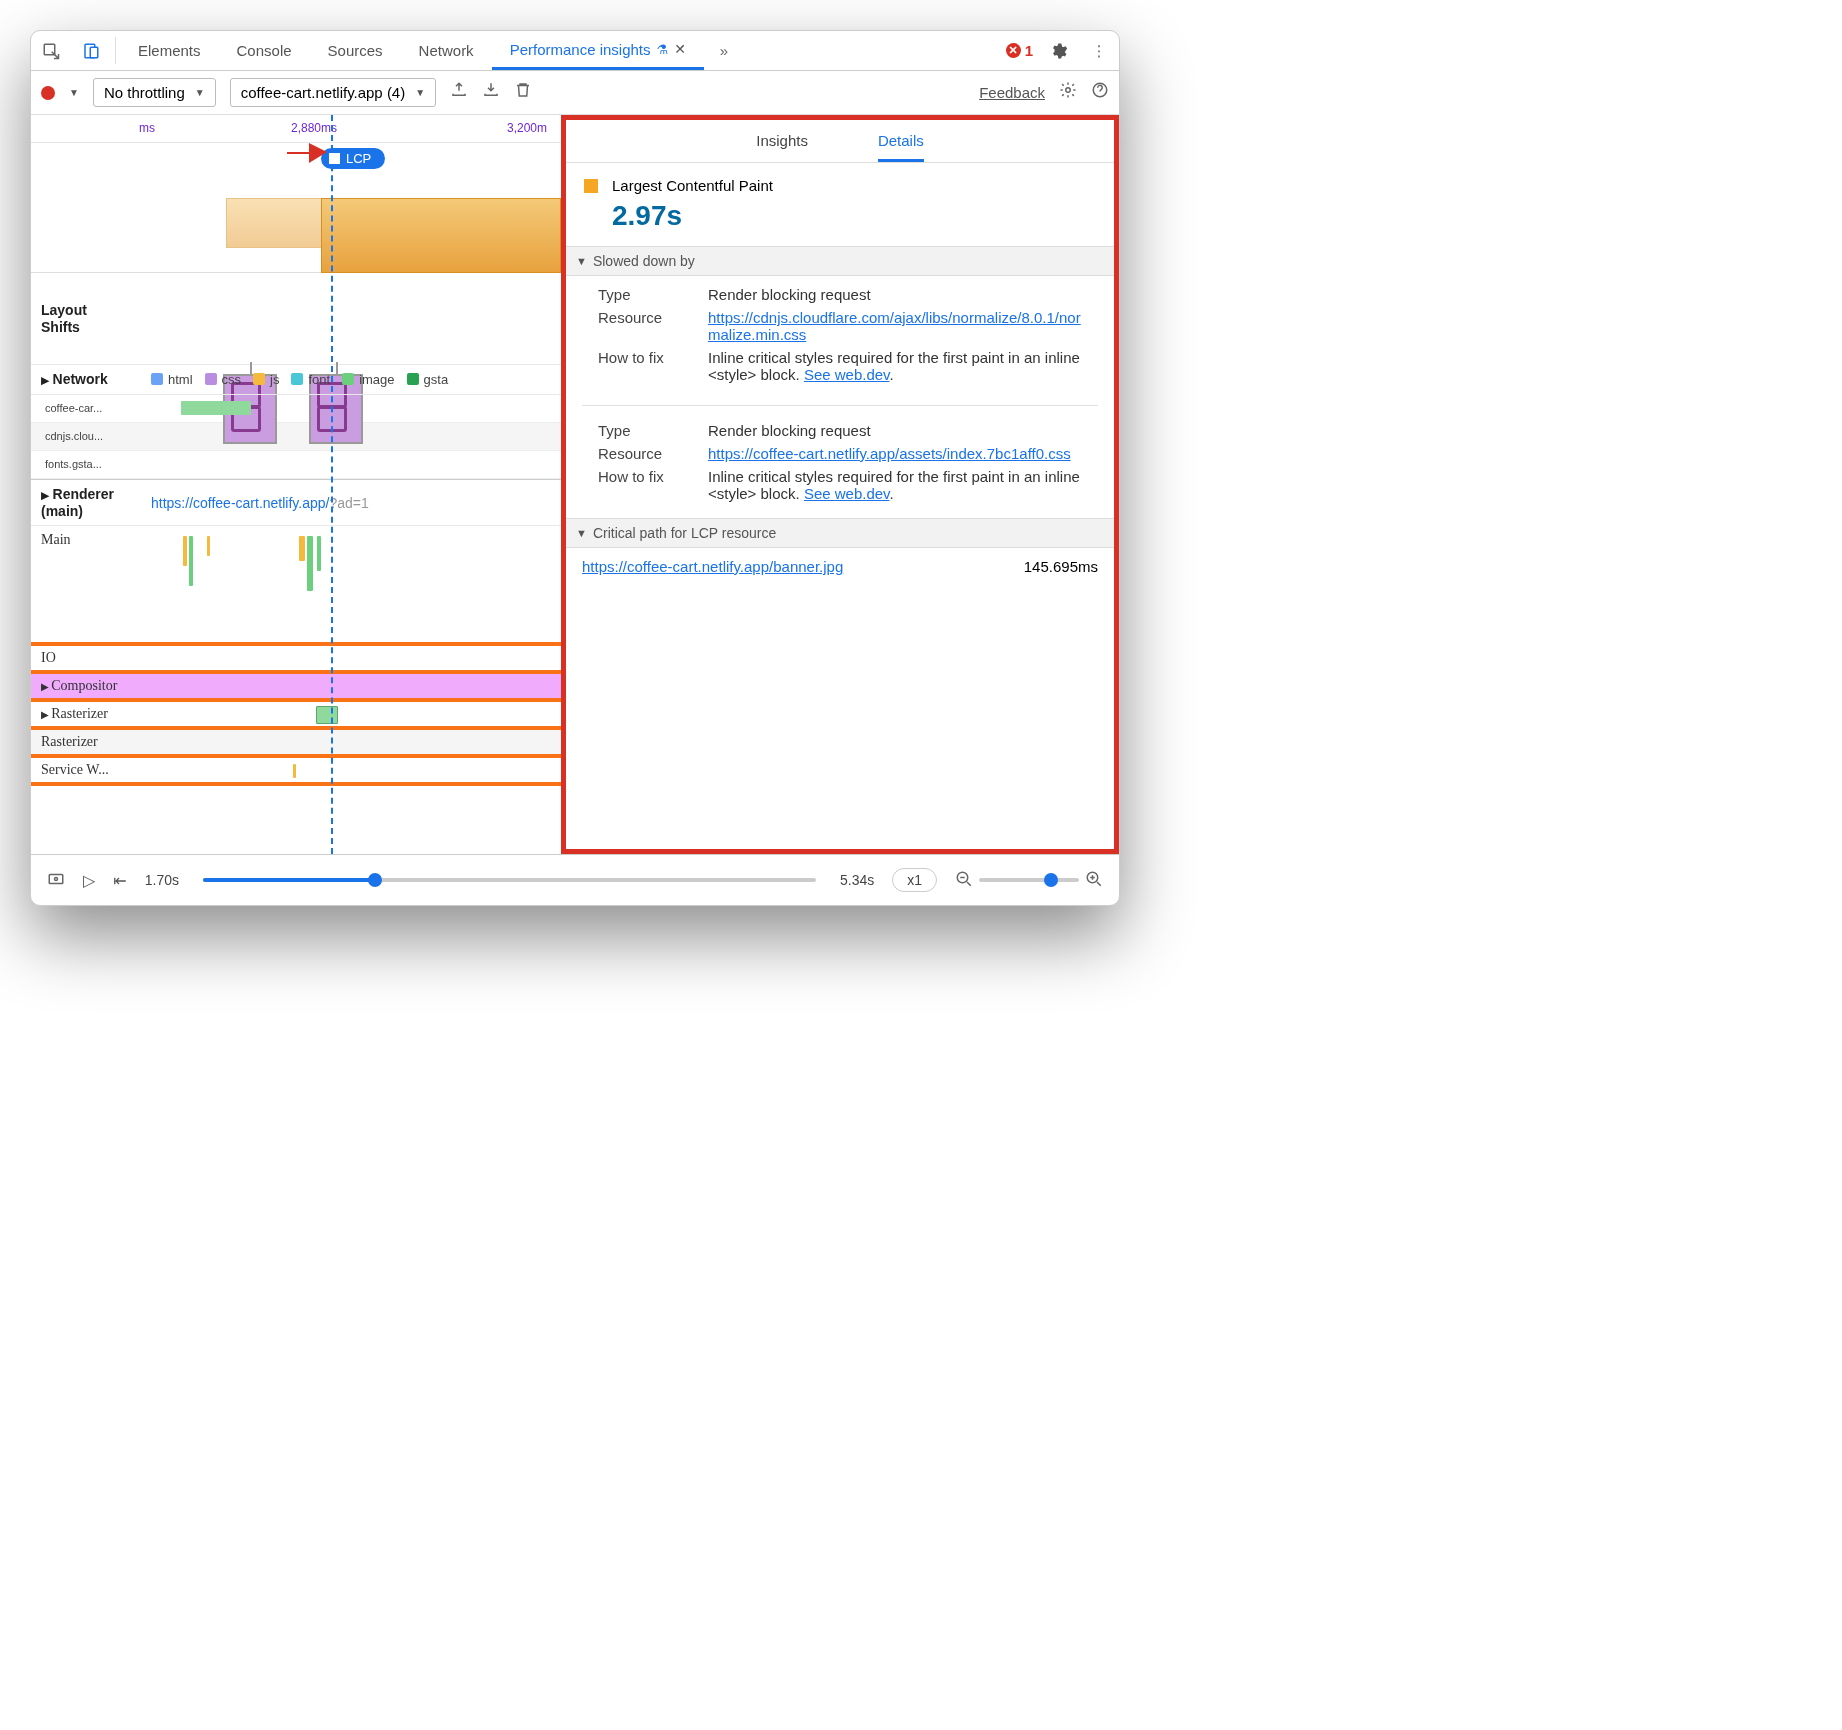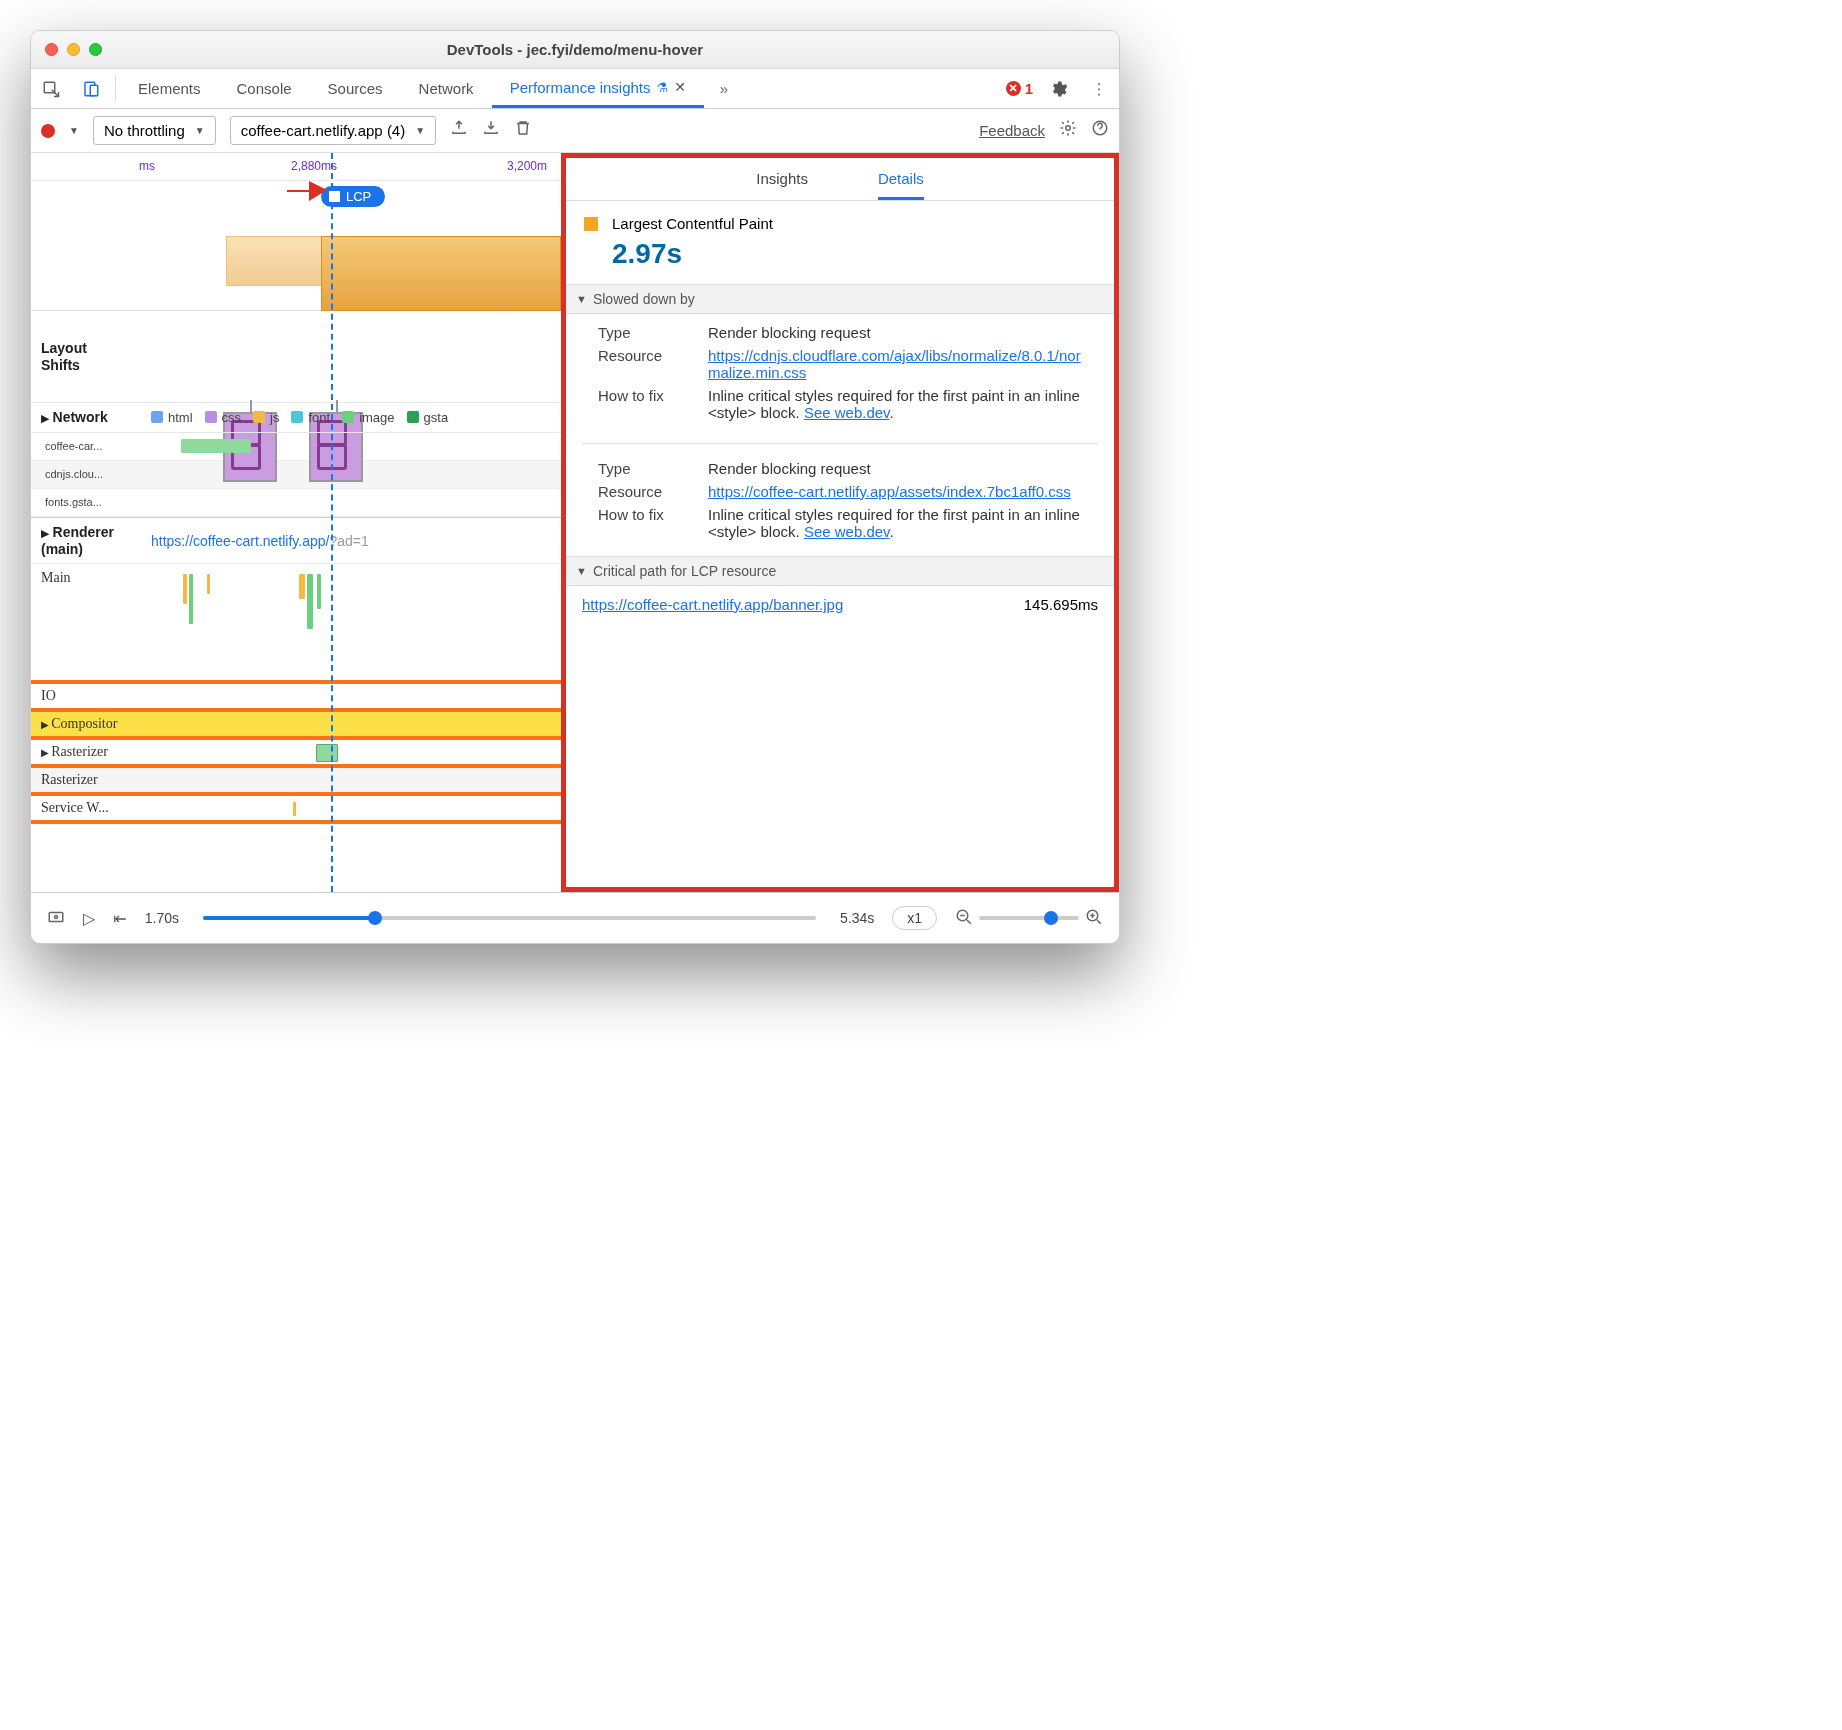--- a/index.html
+++ b/index.html
@@ -76,28 +76,20 @@
 .zoom-slider { width:100px; height:4px; background:#ccc; border-radius:2px; position:relative; }
 .zoom-slider .knob { position:absolute; top:-5px; width:14px; height:14px; border-radius:50%; background:#1a73e8; left:65px; }
 .pill { border:1px solid #ccc; border-radius:14px; padding:3px 14px; }
 svg.ic { width:18px; height:18px; }
 </style>
 </head>
 <body>
 
 <div class="app-window">
 
-  <div class="title-bar">
-    <div class="traffic">
-      <div class="tl red"></div>
-      <div class="tl yellow"></div>
-      <div class="tl green"></div>
-    </div>
-    <div class="title-text">DevTools - jec.fyi/demo/menu-hover</div>
-  </div>
 
   <div class="tab-strip">
     <div class="ts-btn">
       <svg class="ic" viewBox="0 0 24 24" fill="none" stroke="currentColor" stroke-width="2">
           <rect x="3" y="3" width="14" height="14" rx="1"></rect>
           <path d="M13 13 L22 22 M22 16 L22 22 L16 22"></path>
         </svg>
     </div>
     <div class="ts-btn blue">
       <svg class="ic" viewBox="0 0 24 24" fill="none" stroke="currentColor" stroke-width="2">
@@ -274,21 +266,21 @@
           <div class="bar" style="left:38px;top:10px;width:4px;height:50px;background:#6bcf7e"></div>
           <div class="bar" style="left:56px;top:10px;width:3px;height:20px;background:#f5b93e"></div>
           <div class="bar" style="left:148px;top:10px;width:6px;height:25px;background:#f5b93e"></div>
           <div class="bar" style="left:156px;top:10px;width:6px;height:55px;background:#6bcf7e"></div>
           <div class="bar" style="left:166px;top:10px;width:4px;height:35px;background:#6bcf7e"></div>
         </div>
       </div>
       <div class="thread-row">
           <div class="nm">IO</div>
         </div>
-      <div class="thread-row" style="background:#fde047">
+      <div class="thread-row" style="background:#f0abfc">
           <div class="nm"><span style="font-size:10px">▶ </span><span>Compositor</span></div>
         </div>
       <div class="thread-row">
           <div class="nm"><span style="font-size:10px">▶ </span><span>Rasterizer</span></div>
           <div class="track">
             <div class="bar" style="left:165px;width:22px;height:18px;top:4px;background:#8fd99d;border:1px solid #5aa86a"></div>
           </div>
         </div>
       <div class="thread-row" style="background:#f5f5f5">
           <div class="nm">Rasterizer</div>

